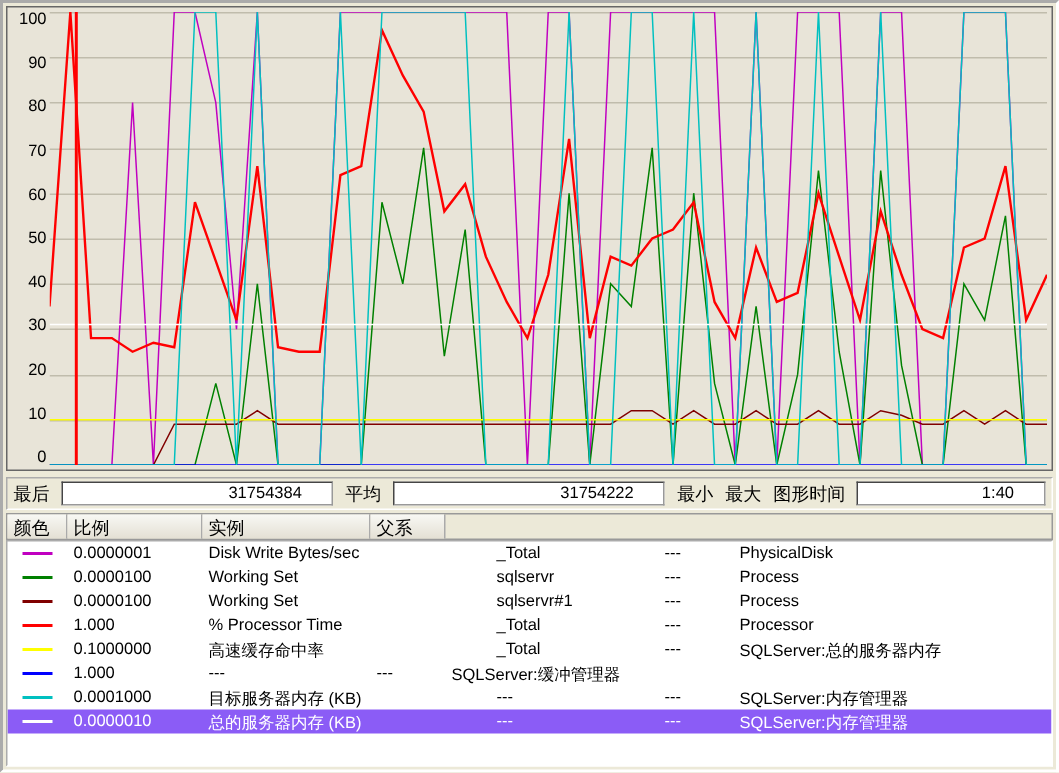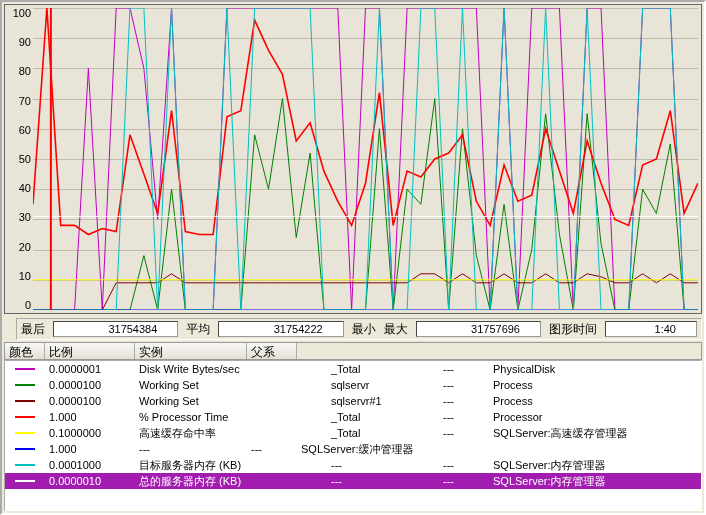--- a/index.html
+++ b/index.html
@@ -3,30 +3,30 @@
 <meta charset="utf-8">
 <style>
   * { box-sizing: border-box; margin: 0; padding: 0; }
   html, body { width: 706px; height: 515px; font-family: "SimSun", "宋体", sans-serif; font-size: 12px; background: #ece9d8; color: #000; overflow: hidden; }
   .window { width: 706px; height: 515px; border: 2px inset #fff; display: flex; flex-direction: column; }
   .chart-area { position: relative; height: 310px; border: 1px solid #666; margin: 2px; background: #e8e4d8; display: flex; }
   .y-axis { width: 28px; display: flex; flex-direction: column; justify-content: space-between; align-items: flex-end; padding: 2px 2px 2px 0; font-size: 11px; }
   .plot { flex: 1; position: relative; background: #e8e4d8; margin: 3px 3px 3px 0; overflow: hidden; }
   .grid-line { position: absolute; left: 0; right: 0; height: 1px; background: #c0bcac; }
   .chart-svg { position: absolute; inset: 0; width: 100%; height: 100%; }
-  .stats-row { display: flex; height: 22px; align-items: center; border: 1px inset #fff; margin: 2px 2px 2px 14px; padding: 0 4px; font-size: 12px; gap: 8px; justify-content: flex-end; }
+  .stats-row { display: flex; height: 22px; align-items: center; border: 1px inset #fff; margin: 2px 2px 2px 2px; padding: 0 4px; font-size: 12px; gap: 8px; }
   .stat-label { white-space: nowrap; }
   .stat-box { flex: 1; background: #fff; border: 1px inset #999; height: 16px; line-height: 14px; padding: 0 20px; text-align: right; font-size: 11px; }
   .headers { display: flex; height: 18px; border: 1px solid #999; margin: 0 2px; font-size: 12px; user-select: none; }
   .hdr { border-right: 1px solid #aaa; padding: 1px 4px; background: linear-gradient(#f8f8f4, #e4e0d4); overflow: hidden; white-space: nowrap; }
   .list-wrap { flex: 1; margin: 0 2px 2px 2px; border: 1px inset #fff; background: #fff; overflow-y: scroll; }
   .row { display: flex; height: 16px; font-size: 11px; align-items: center; }
   .cell { padding: 0 4px; overflow: hidden; white-space: nowrap; text-overflow: clip; }
   .swatch { width: 20px; height: 2px; margin: 0 auto; }
-  .row.selected { background: #a21caf; color: #fff; }
+  .row.selected { background: #8b5cf6; color: #fff; }
   ::-webkit-scrollbar { width: 16px; height: 16px; }
   ::-webkit-scrollbar-track { background: #ece9d8; }
   ::-webkit-scrollbar-thumb { background: #c8c4b4; border: 1px outset #fff; }
   ::-webkit-scrollbar-button { background: #ece9d8; border: 1px outset #fff; height: 16px; }
 </style>
 </head>
 <body>
 
 <div class="window">
 
@@ -69,21 +69,20 @@
     </div>
   </div>
 
   <div class="stats-row">
     <span class="stat-label">最后</span>
     <span class="stat-box">31754384</span>
     <span class="stat-label">平均</span>
     <span class="stat-box">31754222</span>
     <span class="stat-label">最小</span>
     <span class="stat-label">最大</span>
-    <span class="stat-box">31757696</span>
     <span class="stat-label">图形时间</span>
     <span class="stat-box" style="flex:0.6">1:40</span>
   </div>
 
   <div class="headers" id="headers">
       <div class="hdr" style="width: 40px;">颜色</div>
       <div class="hdr" style="width: 90px;">比例</div>
       <div class="hdr" style="width: 112px;">实例</div>
       <div class="hdr" style="width: 50px;">父系</div>
     </div>
@@ -130,21 +129,21 @@
         <div class="cell" style="width: 194px;">Processor</div>
       </div>
       <div class="row">
         <div class="cell" style="width: 40px;">
           <div class="swatch" style="background: rgb(255, 255, 0);"></div>
         </div>
         <div class="cell" style="width: 90px;">0.1000000</div>
         <div class="cell" style="width: 192px;">高速缓存命中率</div>
         <div class="cell" style="width: 112px;">_Total</div>
         <div class="cell" style="width: 50px;">---</div>
-        <div class="cell" style="width: 194px;">SQLServer:高速缓存管理器</div>
+        <div class="cell" style="width: 194px;">SQLServer:总的服务器内存</div>
       </div>
       <div class="row">
         <div class="cell" style="width: 40px;">
           <div class="swatch" style="background: rgb(0, 0, 255);"></div>
         </div>
         <div class="cell" style="width: 90px;">1.000</div>
         <div class="cell" style="width: 112px;">---</div>
         <div class="cell" style="width: 50px;">---</div>
         <div class="cell" style="width: 194px;">SQLServer:缓冲管理器</div>
       </div>

